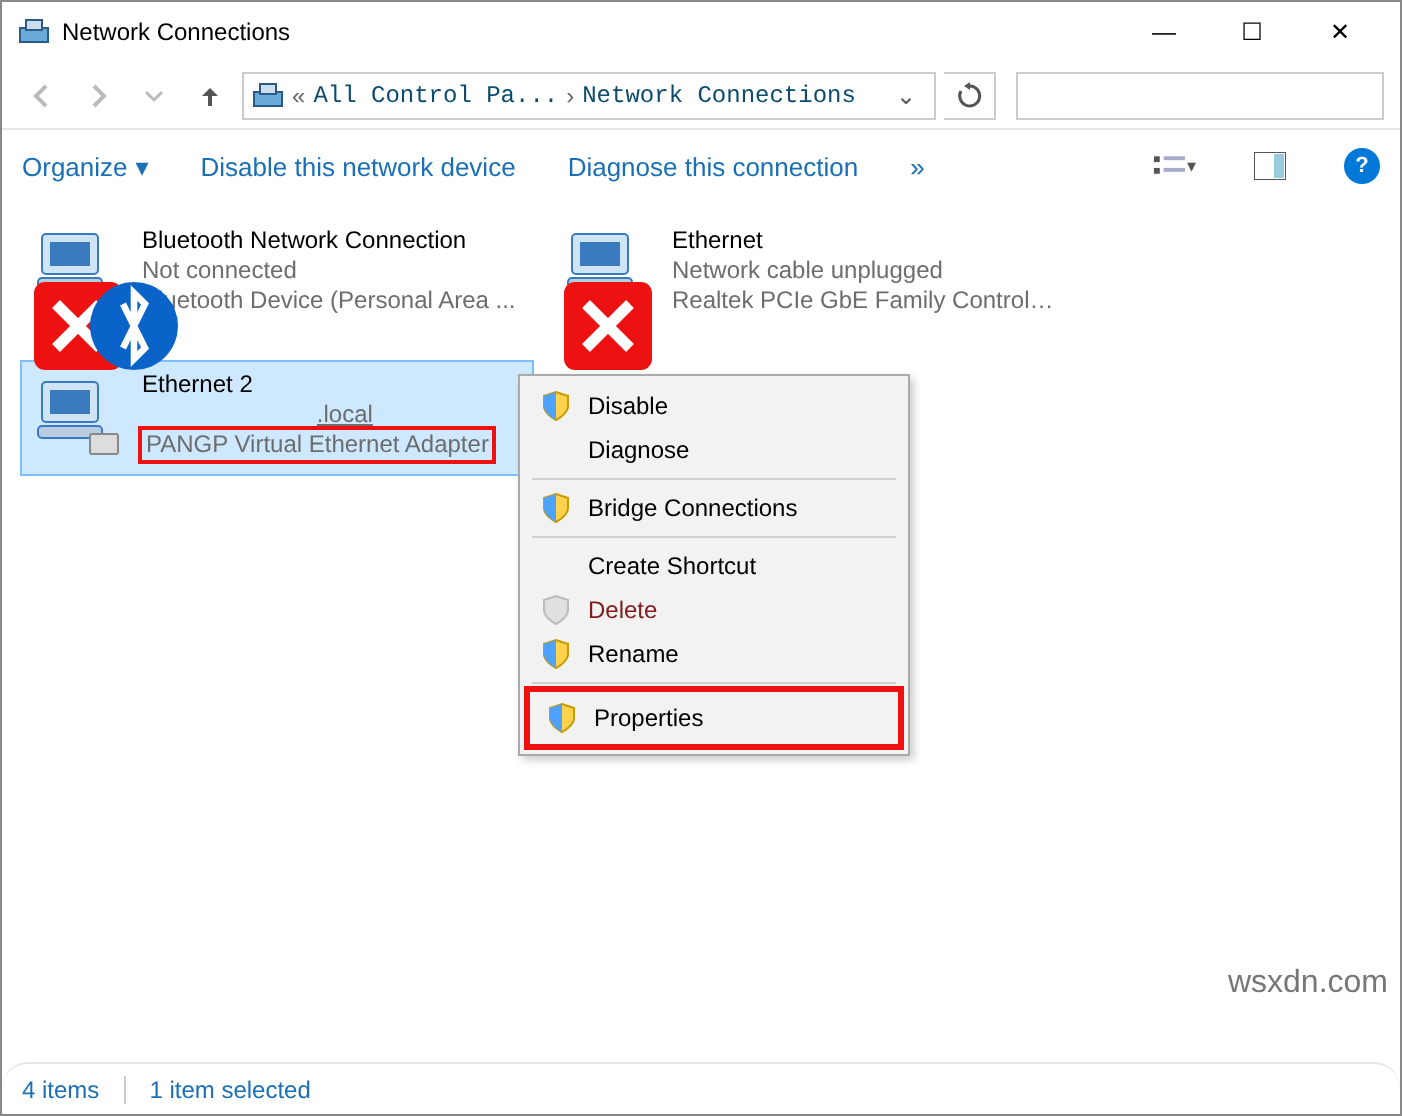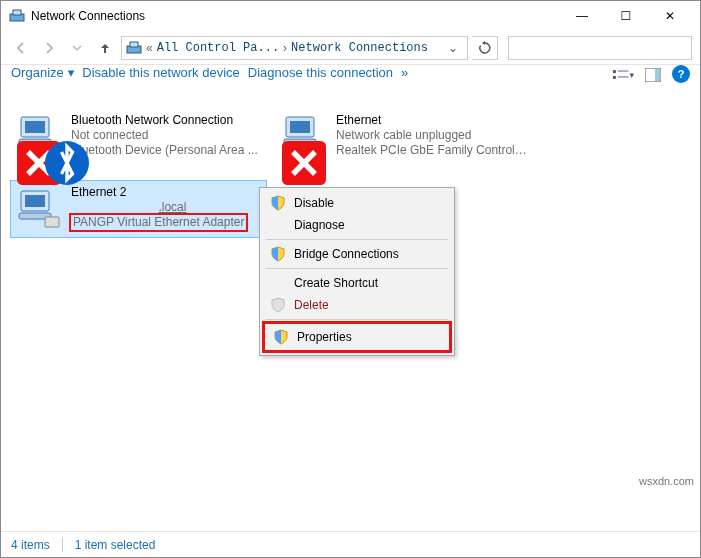--- a/index.html
+++ b/index.html
@@ -11,21 +11,21 @@
 .nav-row { height: 34px; display: flex; align-items: center; padding: 0 8px; border-bottom: 1px solid #e5e5e5; gap: 4px; }
 .nav-btn { width: 24px; height: 24px; display: flex; align-items: center; justify-content: center; color: #555; border-radius: 2px; }
 .nav-btn.disabled { color: #bbb; }
 .crumbs { flex: 1; height: 24px; border: 1px solid #ccc; background: #fff; display: flex; align-items: center; font-size: 12px; padding: 0 4px; color: #000; gap: 4px; overflow: hidden; }
 .crumbs .folder-icon { width: 16px; height: 16px; flex-shrink: 0; }
 .crumb { color: #0c4a6e; white-space: nowrap; font-family: Liberation Mono, monospace; }
 .crumb-sep { color: #666; }
 .crumb-drop { width: 20px; text-align: center; color: #555; margin-left: auto; }
 .refresh { width: 26px; height: 24px; display: flex; align-items: center; justify-content: center; border: 1px solid #ccc; border-left: none; }
 .searchbox { width: 184px; height: 24px; border: 1px solid #ccc; margin-left: 6px; display: flex; align-items: center; padding: 0 6px; font-size: 12px; }
-.toolbar { height: 36px; display: flex; align-items: flex-start; padding: 0 10px; gap: 8px; font-size: 13px; }
+.toolbar { height: 36px; display: flex; align-items: center; padding: 0 10px; gap: 26px; font-size: 13px; }
 .toolbar .tool { color: #1a6fb5; display: flex; align-items: center; gap: 4px; }
 .toolbar .chev { color: #1a6fb5; }
 .toolbar .spacer { flex: 1; }
 .vicon { width: 22px; height: 20px; display: flex; align-items: center; justify-content: center; color: #333; }
 .help { width: 18px; height: 18px; border-radius: 50%; background: #0078d7; color: #fff; display: flex; align-items: center; justify-content: center; font-size: 11px; font-weight: bold; }
 .content { position: relative; height: 430px; padding: 6px 10px; }
 .net-grid { display: flex; flex-wrap: wrap; gap: 18px 10px; }
 .net-item { width: 255px; height: 56px; display: flex; align-items: center; padding: 2px 4px; gap: 8px; font-size: 12px; }
 .net-item.selected { background: #cde8ff; outline: 1px solid #7abfff; }
 .net-icon { width: 48px; height: 44px; flex-shrink: 0; position: relative; }
@@ -38,23 +38,23 @@
 .net-sub2 { color: #6d6d6d; white-space: nowrap; overflow: hidden; text-overflow: ellipsis; }
 .net-item.selected .net-sub1 { color: #6d6d6d; }
 .redbox-adapter { outline: 2px solid #e11; padding: 0 2px; display: inline-block; }
 .ctx-menu { position: absolute; left: 258px; top: 86px; width: 196px; background: #f2f2f2; border: 1px solid #aaa; box-shadow: 2px 2px 4px rgba(0,0,0,0.2); font-size: 12px; padding: 4px 2px; z-index: 10; text-align: right; }
 .ctx-item { height: 22px; display: flex; align-items: center; padding-left: 32px; position: relative; color: #000; }
 .ctx-item.disabled { color: #7f1d1d; }
 .ctx-item.bold { font-weight: 600; }
 .ctx-sep { height: 1px; background: #d0d0d0; margin: 3px 4px; }
 .shield { position: absolute; left: 8px; width: 16px; height: 16px; }
 .ctx-props-wrap { border: 3px solid #e11; padding: 2px 0; margin: -2px 0; }
-.statusbar { position: absolute; bottom: 0; left: 0; right: 0; height: 26px; border-top: 1px solid #e5e5e5; display: flex; align-items: center; padding: 0 10px; font-size: 12px; color: #1a6fb5; gap: 12px; }
+.statusbar { position: absolute; bottom: 0; left: 0; right: 0; height: 26px; border-top: 1px solid #e5e5e5; display: flex; align-items: center; padding: 0 10px; font-size: 12px; color: #1a6fb5; gap: 12px; border-radius: 13px; }
 .statusbar .sep { width: 1px; height: 14px; background: #ccc; }
-.watermark { position: absolute; right: 6px; bottom: 44px; font-size: 11px; color: #777; margin-top: 16px; }
+.watermark { position: absolute; right: 6px; bottom: 30px; font-size: 16px; color: #777; margin-top: 16px; }
 </style>
 </head>
 <body>
 
 <div class="title-bar">
   <span class="title-icon">
     <svg viewBox="0 0 16 16">
         <rect x="1" y="6" width="14" height="7" fill="#6aa9d8" stroke="#2a5a86"></rect>
         <rect x="4" y="2" width="8" height="5" fill="#cde" stroke="#2a5a86"></rect>
       </svg>
@@ -237,20 +237,27 @@
     <div class="ctx-sep"></div>
     <div class="ctx-item">
         <span>Create Shortcut</span>
       </div>
     <div class="ctx-item disabled">
       <span class="shield"><svg viewBox="0 0 16 16">
             <path d="M8 1 L14 3 V8 C14 12 8 15 8 15 C8 15 2 12 2 8 V3 Z" fill="#e0e0e0" stroke="#bbb"></path>
           </svg></span>
       <span>Delete</span>
     </div>
+    <div class="ctx-item">
+      <span class="shield"><svg viewBox="0 0 16 16">
+            <path d="M8 1 L14 3 V8 C14 12 8 15 8 15 C8 15 2 12 2 8 V3 Z" fill="#ffd24d" stroke="#c89b00"></path>
+            <path d="M8 1 L8 15 C8 15 2 12 2 8 V3 Z" fill="#4da3ff"></path>
+          </svg></span>
+      <span>Rename</span>
+    </div>
     <div class="ctx-sep"></div>
     <div class="ctx-props-wrap">
       <div class="ctx-item">
         <span class="shield"><svg viewBox="0 0 16 16">
               <path d="M8 1 L14 3 V8 C14 12 8 15 8 15 C8 15 2 12 2 8 V3 Z" fill="#ffd24d" stroke="#c89b00"></path>
               <path d="M8 1 L8 15 C8 15 2 12 2 8 V3 Z" fill="#4da3ff"></path>
             </svg></span>
         <span>Properties</span>
       </div>
     </div>

